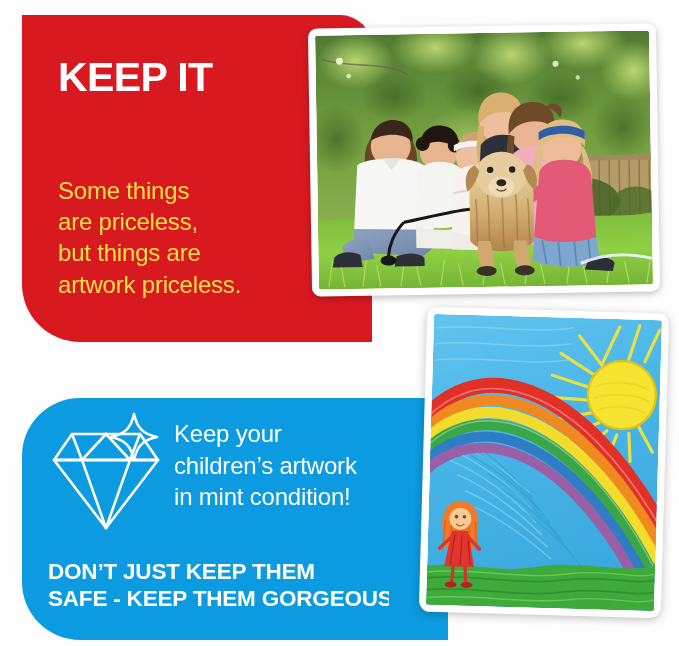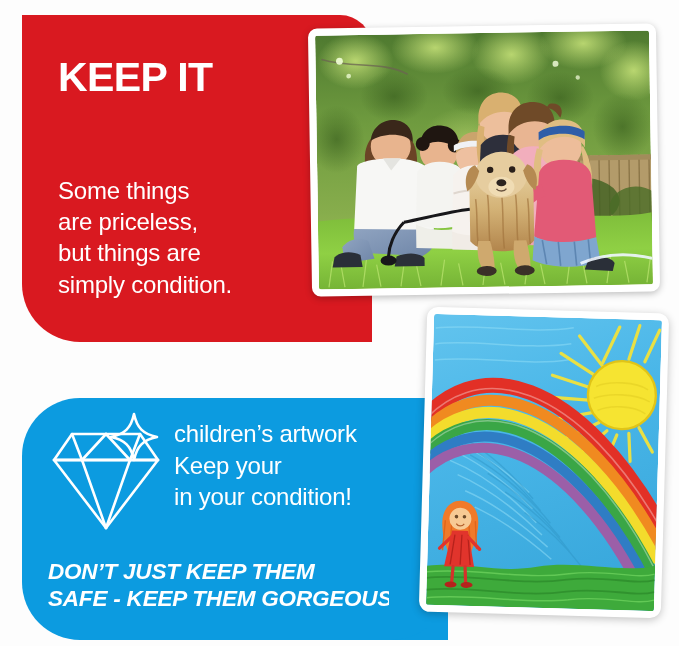--- a/index.html
+++ b/index.html
@@ -19,21 +19,21 @@
     border-radius:0 32px 0 58px;
     z-index:2;
   }
   .red-head{
     position:absolute; left:36px; top:40px; width:300px;
     color:#fff; font-weight:bold; font-size:41px; line-height:1.12;
     letter-spacing:-0.6px;
   }
   .red-sub{
     position:absolute; left:36px; top:160px; width:300px;
-    color:#ffffff; font-size:24px; line-height:1.30; letter-spacing:-0.2px;
+    color:#fde047; font-size:24px; line-height:1.30; letter-spacing:-0.2px;
   }
   .red-sub div{ white-space:nowrap; }
 
   
   .blue-panel{
     position:absolute; left:22px; top:398px; width:426px; height:242px;
     background:var(--blue,#0c9be0);
     border-radius:58px 0 0 58px;
     z-index:2;
   }
@@ -46,21 +46,21 @@
   .blue-text{
     position:absolute; left:152px; top:20px; width:262px;
     color:#fff; font-size:24px; line-height:1.32; letter-spacing:-0.2px;
   }
   .blue-text div{ white-space:nowrap; }
   .blue-cta{
     position:absolute; left:26px; top:160px; width:400px;
     color:#fff; font-weight:bold; font-size:22.5px; line-height:1.22;
     letter-spacing:-0.2px;
   }
-  .blue-cta div{ white-space:nowrap;font-style:italic; }
+  .blue-cta div{ white-space:nowrap; }
 
   
   .photo-family{
     position:absolute; left:310px; top:26px; width:348px; height:268px;
     background:#fff; padding:7px;
     border-radius:9px;
     box-shadow:0 2px 7px rgba(0,0,0,.26);
     transform:rotate(-0.9deg);
     z-index:5;
   }
@@ -88,21 +88,21 @@
 <div id="stage" style="background: rgb(253, 253, 253);">
 
   <div class="red-panel">
     <div class="red-head">
       <div>KEEP IT</div>
     </div>
     <div class="red-sub">
       <div>Some things</div>
       <div>are priceless,</div>
       <div>but things are</div>
-      <div>simply condition.</div>
+      <div>artwork priceless.</div>
     </div>
   </div>
 
   <div class="blue-panel">
 
     <div class="gem-wrap">
       <svg width="120" height="125" viewBox="0 0 120 125" fill="none" stroke="#ffffff" stroke-width="2.6" stroke-linejoin="round" stroke-linecap="round">
 
         <path d="M8 48 L26 22 L94 22 L112 48 Z"></path>
 
@@ -114,23 +114,23 @@
         <path d="M84 48 L60 22"></path>
         <path d="M8 48 L36 48 L84 48 L112 48"></path>
         <path d="M36 48 L60 116"></path>
         <path d="M84 48 L60 116"></path>
 
         <path d="M88 2 C91 16 97 22 111 25 C97 28 91 34 88 48 C85 34 79 28 65 25 C79 22 85 16 88 2 Z"></path>
       </svg>
     </div>
 
     <div class="blue-text">
+      <div>Keep your</div>
       <div>children’s artwork</div>
-      <div>Keep your</div>
-      <div>in your condition!</div>
+      <div>in mint condition!</div>
     </div>
 
     <div class="blue-cta">
       <div>DON’T JUST KEEP THEM</div>
       <div>SAFE - KEEP THEM GORGEOUS!</div>
     </div>
   </div>
 
   <div class="photo-family">
     <div class="inner">

